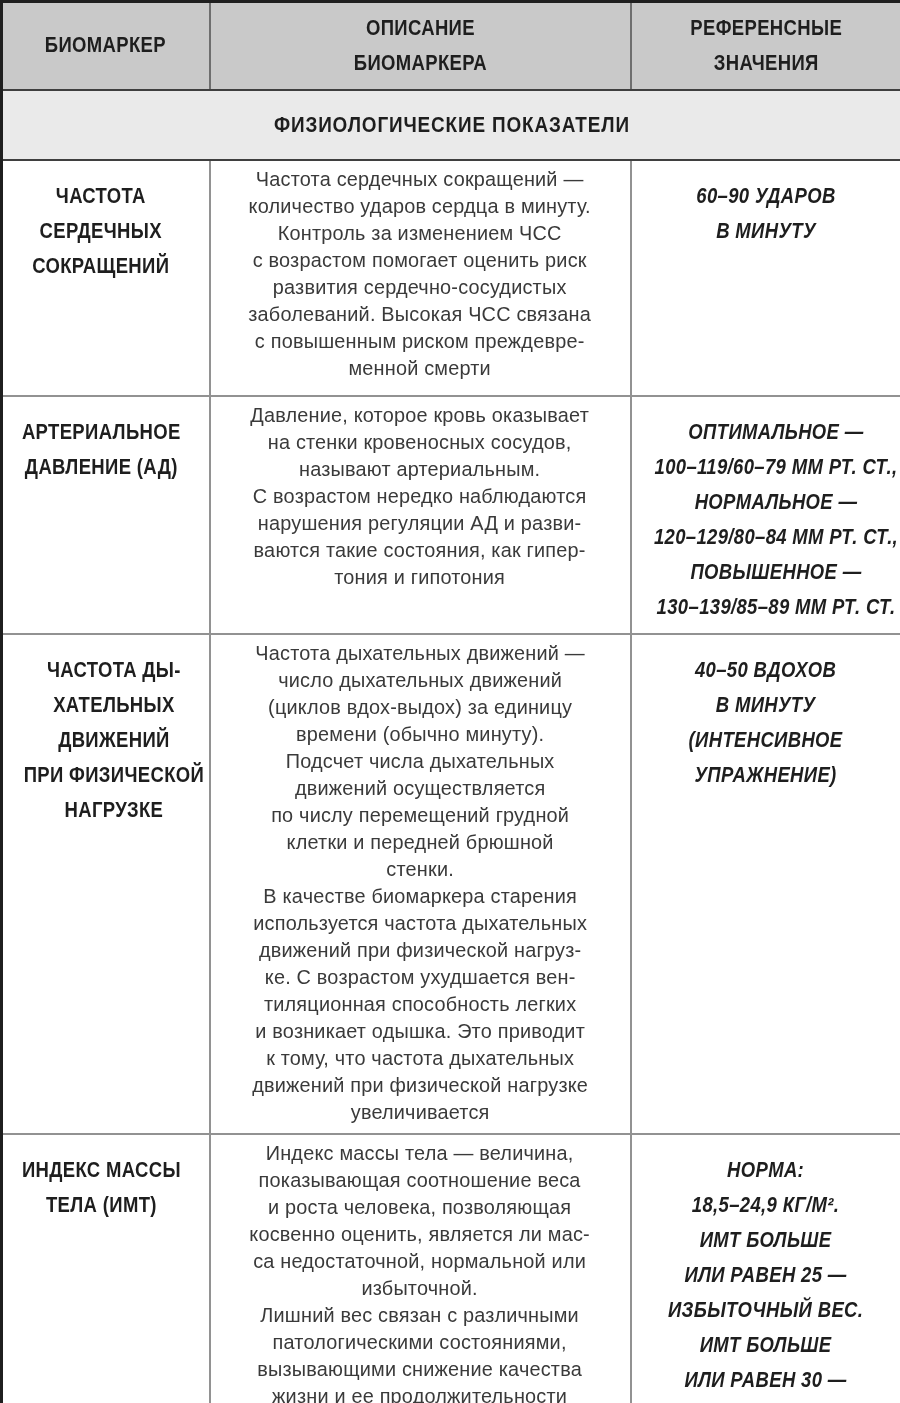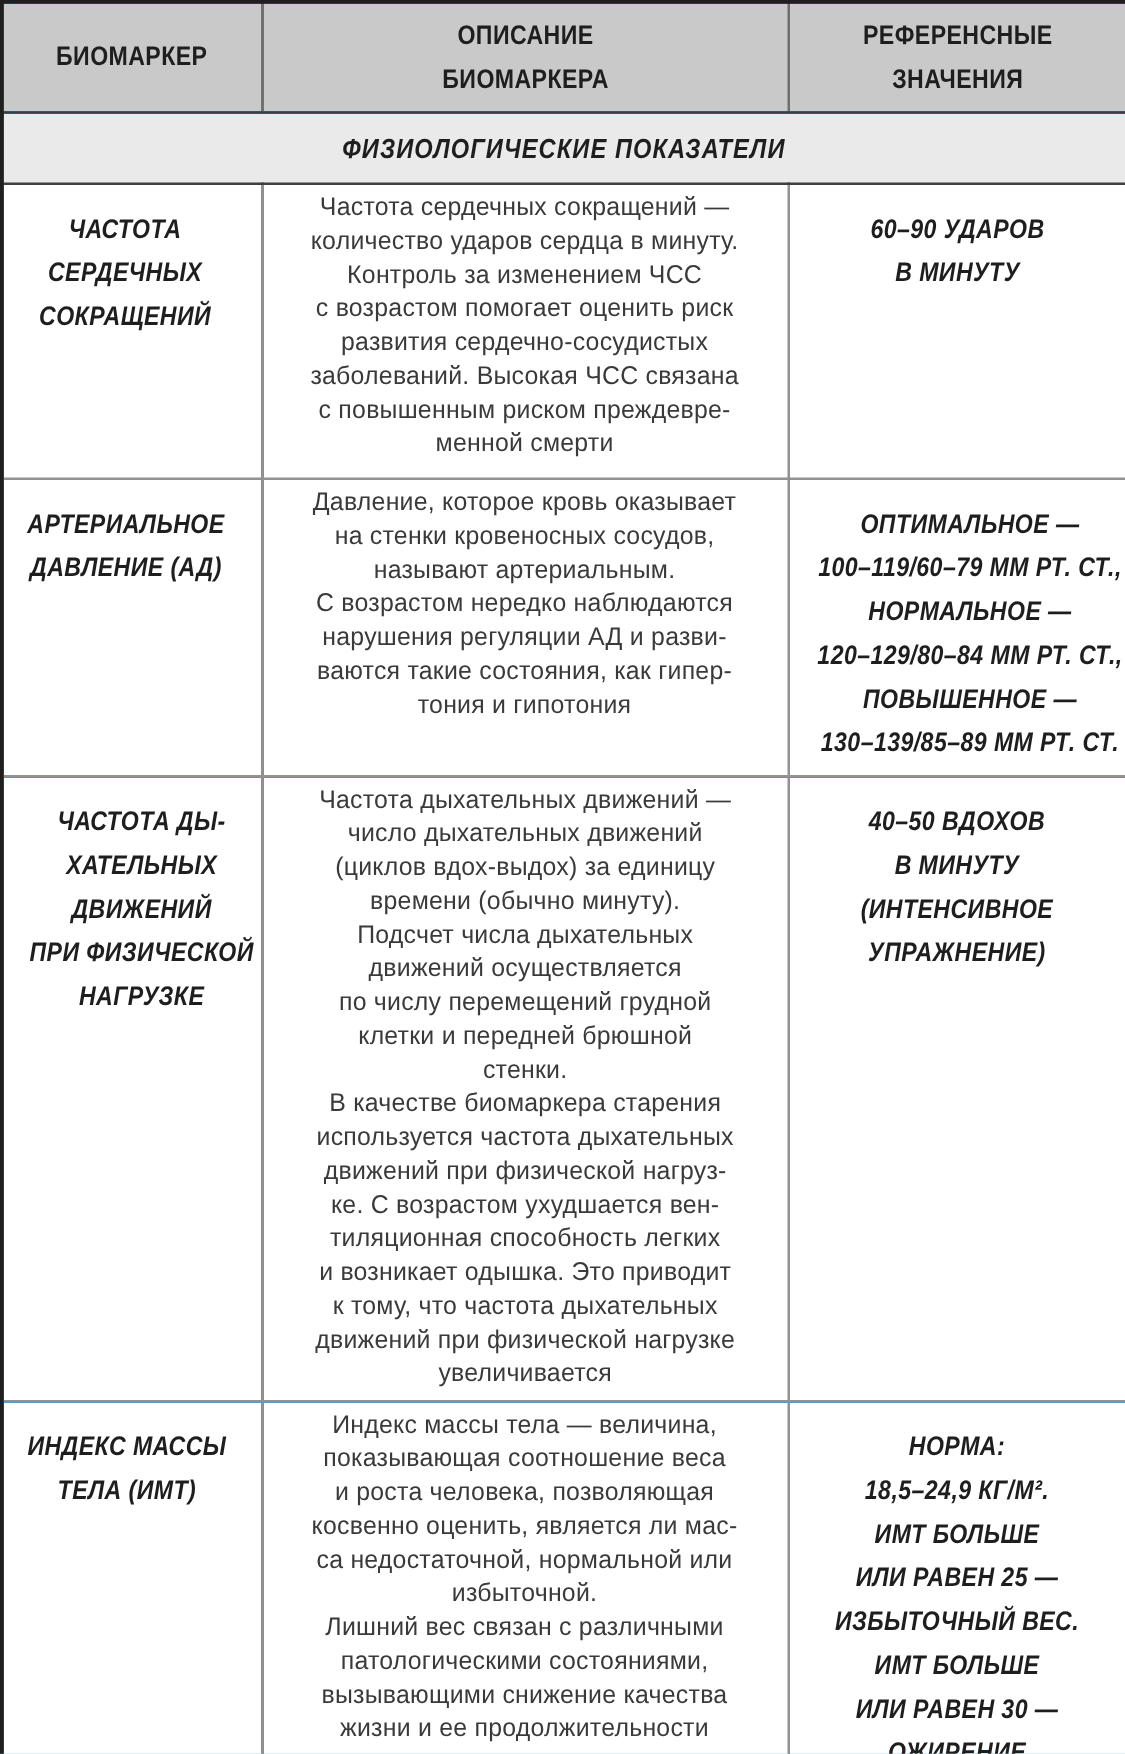--- a/index.html
+++ b/index.html
@@ -4,21 +4,21 @@
 <style>
   html, body {
     margin: 0;
     padding: 0;
     background: #ffffff;
     font-family: "Liberation Sans", sans-serif;
   }
   .page {
     width: 900px;
     height: 1403px;
-    background: #0ea5e9;
+    background: #b91c1c;
     box-sizing: border-box;
   }
   table.bio-table {
     width: 900px;
     height: 1403px;
     border-collapse: collapse;
     table-layout: fixed;
     border: 3px solid #1f1f1f;
   }
   col.c1 { width: 208px; }
@@ -37,39 +37,39 @@
   tr.head-row th {
     background: #c9c9c9;
     vertical-align: middle;
     border-left: 2px solid #6e6e6e;
     border-right: 2px solid #6e6e6e;
     border-bottom: 2px solid #3f3f3f;
     padding: 6px 4px;
   }
 
   
-  tr.section-row { height: 57px; font-style: italic; }
+  tr.section-row { height: 70px; }
   tr.section-row td {
     background: #eaeaea;
     vertical-align: middle;
     border-bottom: 2px solid #3f3f3f;
     padding: 4px;
   }
 
   
   tr.data-row td {
     border: 2px solid #929292;
     background: #ffffff;
   }
   tr.r1 { height: 236px; }
   tr.r2 { height: 228px; }
   tr.r3 { height: 484px; }
   tr.r4 { height: 300px; }
 
-  td.bio-cell  { padding: 18px 17px 8px 6px; font-style: italic; }
+  td.bio-cell  { padding: 18px 17px 8px 6px; }
   td.desc-cell { padding: 4px 10px 8px 10px; }
   td.ref-cell  { padding: 18px 2px 8px 2px; font-style: italic; }
 
   
   .condensed {
     display: inline-block;
     font-weight: bold;
     font-size: 21.5px;
     line-height: 35px;
     letter-spacing: 0.4px;

